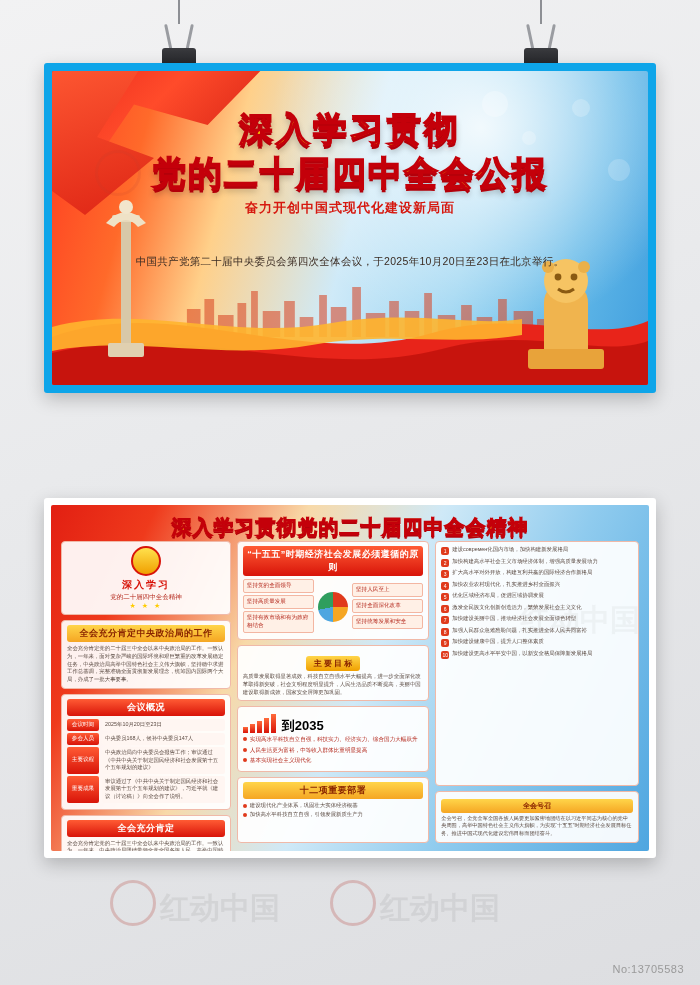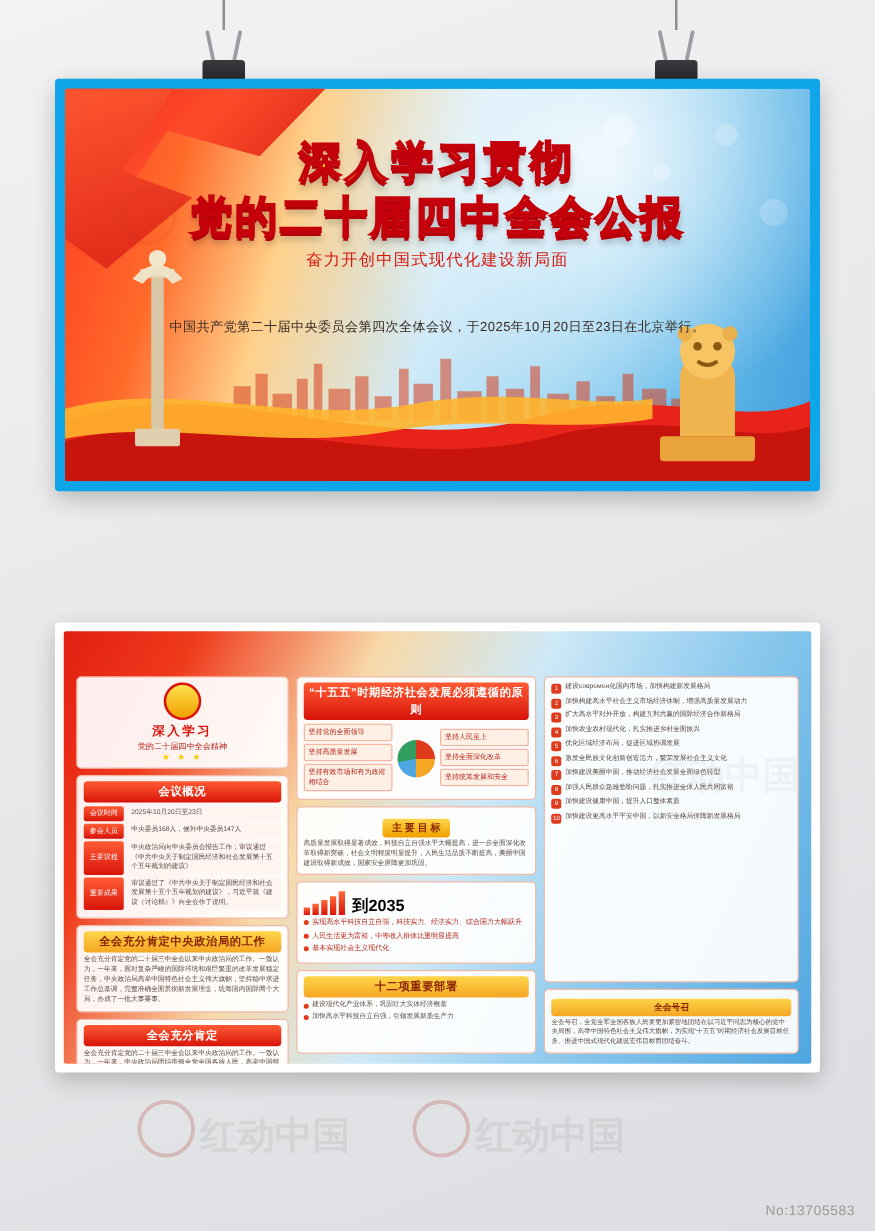--- a/index.html
+++ b/index.html
@@ -63,21 +63,21 @@
   }
   .b1-title2{
     position:absolute;top:80px;left:0;width:100%;text-align:center;
     font-size:34px;font-weight:bold;letter-spacing:2px;
     color:#ffe400;
     -webkit-text-stroke:1.5px #c4000a;
     text-shadow:0 3px 0 #b3000a,0 5px 6px rgba(0,0,0,.3);
   }
   .b1-sub{
     position:absolute;top:128px;left:0;width:100%;text-align:center;
-    font-size:13px;font-weight:normal;color:#d6180f;letter-spacing:1px;
+    font-size:13px;font-weight:bold;color:#d6180f;letter-spacing:1px;
   }
   .b1-tags{position:absolute;top:152px;left:0;width:100%;display:flex;justify-content:center;gap:10px;}
   .b1-tags .tag{
     background:linear-gradient(180deg,#ff5b34,#d91409);
     color:#fff;font-size:11px;font-weight:bold;padding:4px 12px;border-radius:3px;
     box-shadow:0 2px 3px rgba(0,0,0,.2);
   }
   .b1-desc{
     position:absolute;top:184px;left:0;width:100%;text-align:center;
     font-size:10.5px;color:#3a2b22;letter-spacing:.3px;
@@ -235,55 +235,56 @@
     <div class="b1-title2">党的二十届四中全会公报</div>
     <div class="b1-sub">奋力开创中国式现代化建设新局面</div>
 
 
     <div class="b1-desc">中国共产党第二十届中央委员会第四次全体会议，于2025年10月20日至23日在北京举行。</div>
   </div>
 </div>
 
 <div id="board2">
   <div class="inner">
+    <div class="b2-head">深入学习贯彻党的二十届四中全会精神</div>
 
     <div class="b2-body">
 
       <div class="col col-a">
 
         <div class="card">
           <div class="emblem"></div>
           <div class="logo-title">深入学习</div>
           <div class="logo-sub">党的二十届四中全会精神</div>
           <div class="stars">★ ★ ★</div>
         </div>
 
         <div class="card">
+          <div class="card-title yellow">全会充分肯定中央政治局的工作</div>
+          <div class="tiny">全会充分肯定党的二十届三中全会以来中央政治局的工作。一致认为，一年来，面对复杂严峻的国际环境和艰巨繁重的改革发展稳定任务，中央政治局高举中国特色社会主义伟大旗帜，坚持稳中求进工作总基调，完整准确全面贯彻新发展理念，统筹国内国际两个大局，办成了一批大事要事。</div>
+        </div>
+
+        <div class="card">
           <div class="card-title">会议概况</div>
           <div class="meta-row">
             <div class="meta-key">会议时间</div>
             <div class="meta-val">2025年10月20日至23日</div>
           </div>
           <div class="meta-row">
             <div class="meta-key">参会人员</div>
             <div class="meta-val">中央委员168人，候补中央委员147人</div>
           </div>
           <div class="meta-row">
             <div class="meta-key">主要议程</div>
             <div class="meta-val">中央政治局向中央委员会报告工作；审议通过《中共中央关于制定国民经济和社会发展第十五个五年规划的建议》</div>
           </div>
           <div class="meta-row">
             <div class="meta-key">重要成果</div>
             <div class="meta-val">审议通过了《中共中央关于制定国民经济和社会发展第十五个五年规划的建议》，习近平就《建议（讨论稿）》向全会作了说明。</div>
           </div>
-        </div>
-
-        <div class="card">
-          <div class="card-title yellow">全会充分肯定中央政治局的工作</div>
-          <div class="tiny">全会充分肯定党的二十届三中全会以来中央政治局的工作。一致认为，一年来，面对复杂严峻的国际环境和艰巨繁重的改革发展稳定任务，中央政治局高举中国特色社会主义伟大旗帜，坚持稳中求进工作总基调，完整准确全面贯彻新发展理念，统筹国内国际两个大局，办成了一批大事要事。</div>
         </div>
 
         <div class="card" style="flex:1;">
           <div class="card-title">全会充分肯定</div>
           <div class="tiny" style="margin-bottom:3px;">全会充分肯定党的二十届三中全会以来中央政治局的工作。一致认为，一年来，中央政治局团结带领全党全国各族人民，高举中国特色社会主义伟大旗帜，坚持稳中求进工作总基调，完整准确全面贯彻新发展理念，加快构建新发展格局，扎实推动高质量发展，科学谋划“十五五”时期经济社会发展，有效应对外部冲击影响，巩固经济回升向好态势。</div>
 
         </div>
       </div>
 
       <div class="col col-b">

